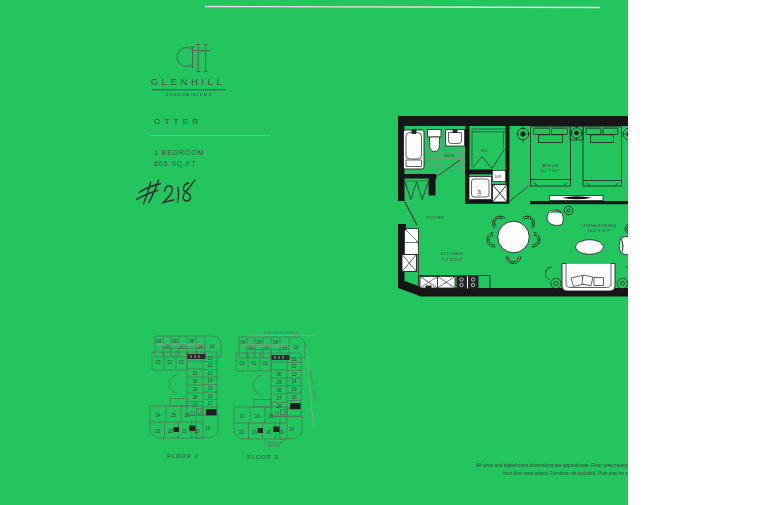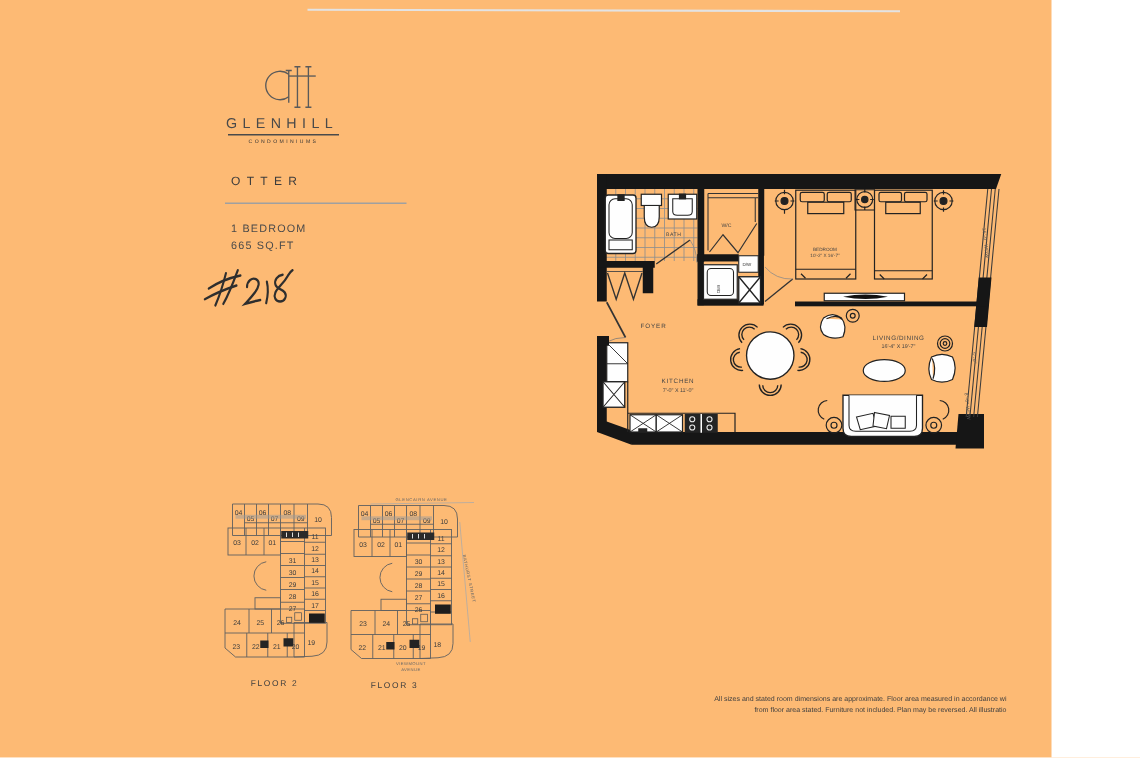--- a/index.html
+++ b/index.html
@@ -1,16 +1,16 @@
 <!DOCTYPE html>
 <html><head>
 <meta charset="utf-8">
 <style>
 html,body{margin:0;padding:0;background:#ffffff;}
-#page{position:relative;width:701px;height:505px;background:#fdba74;overflow:hidden;
+#page{position:relative;width:628px;height:505px;background:#22c55e;overflow:hidden;
 font-family:"Liberation Sans",sans-serif;}
 svg{position:absolute;left:0;top:0;}
 text{font-family:"Liberation Sans",sans-serif;}
 </style>
 </head>
 <body>
 <div id="page">
 <svg width="760" height="505" viewBox="0 0 760 505">
 
 <path d="M205,6.5 L600,7.5" stroke="#e3e3e3" stroke-width="1.4" fill="none"></path>

